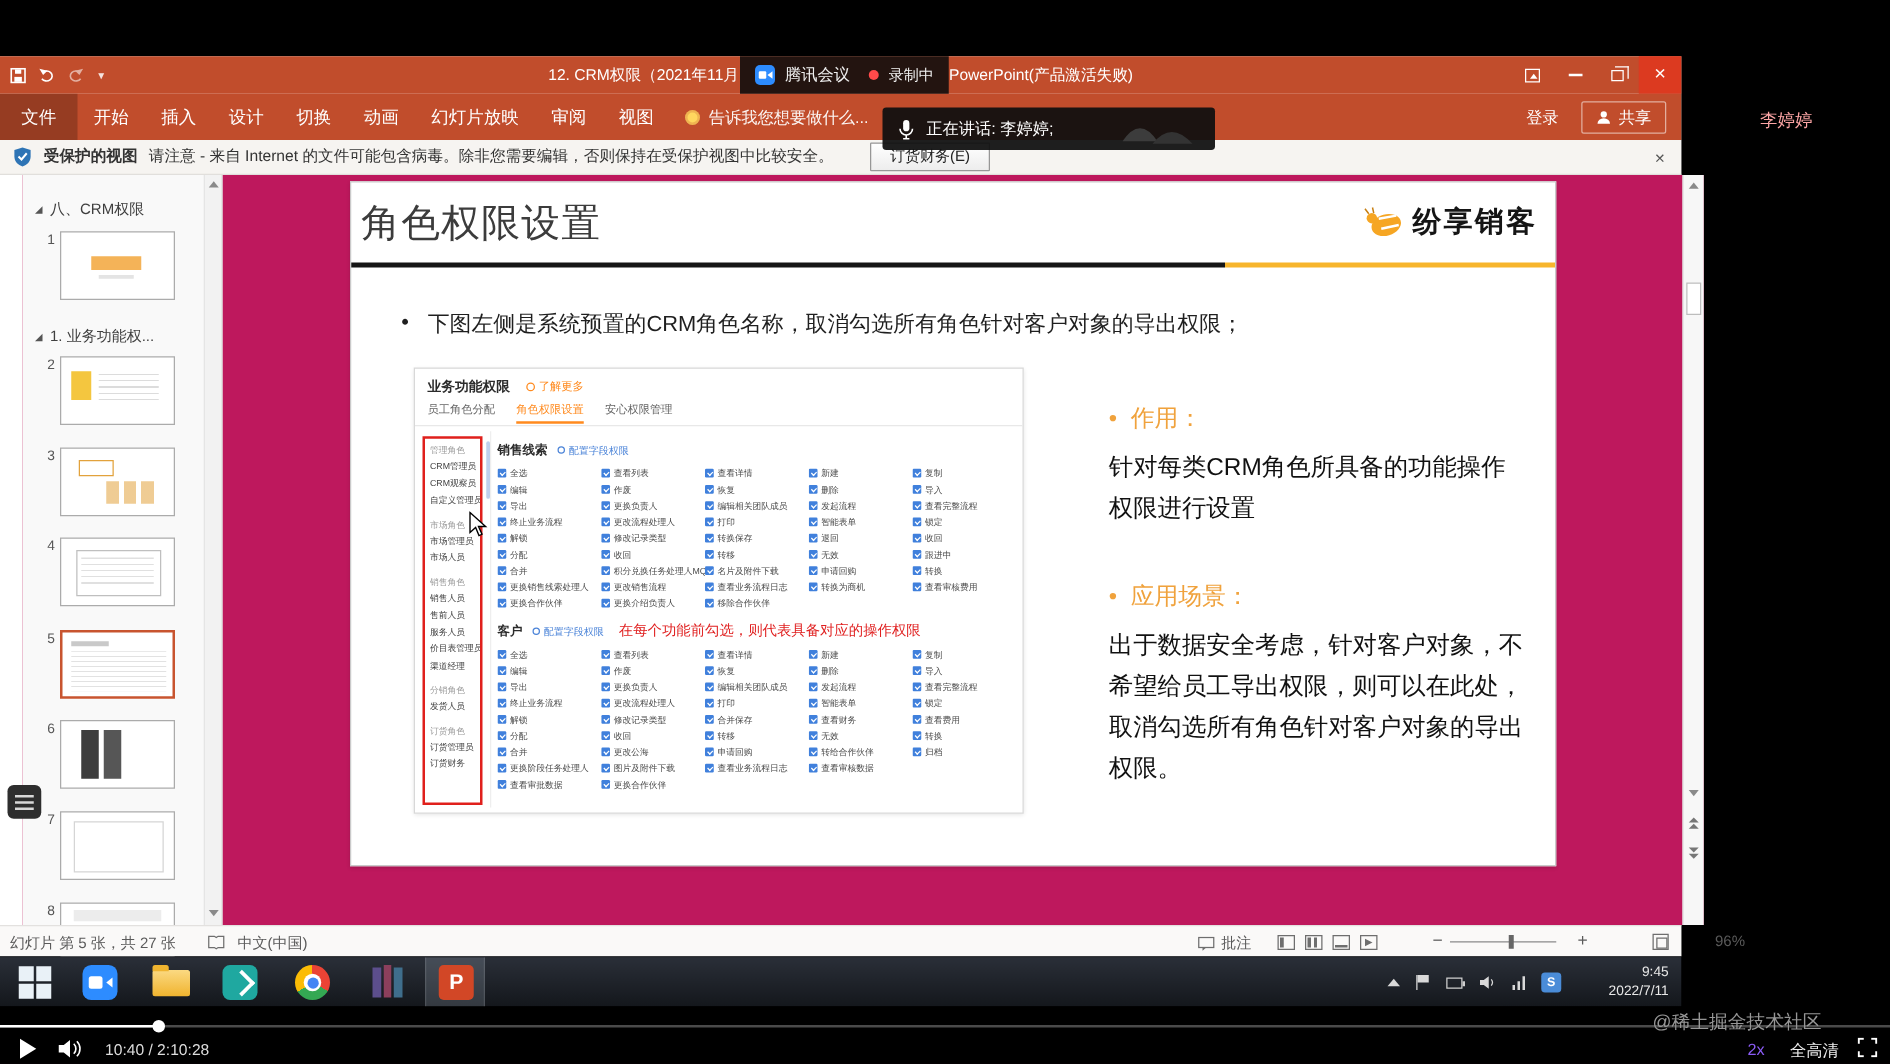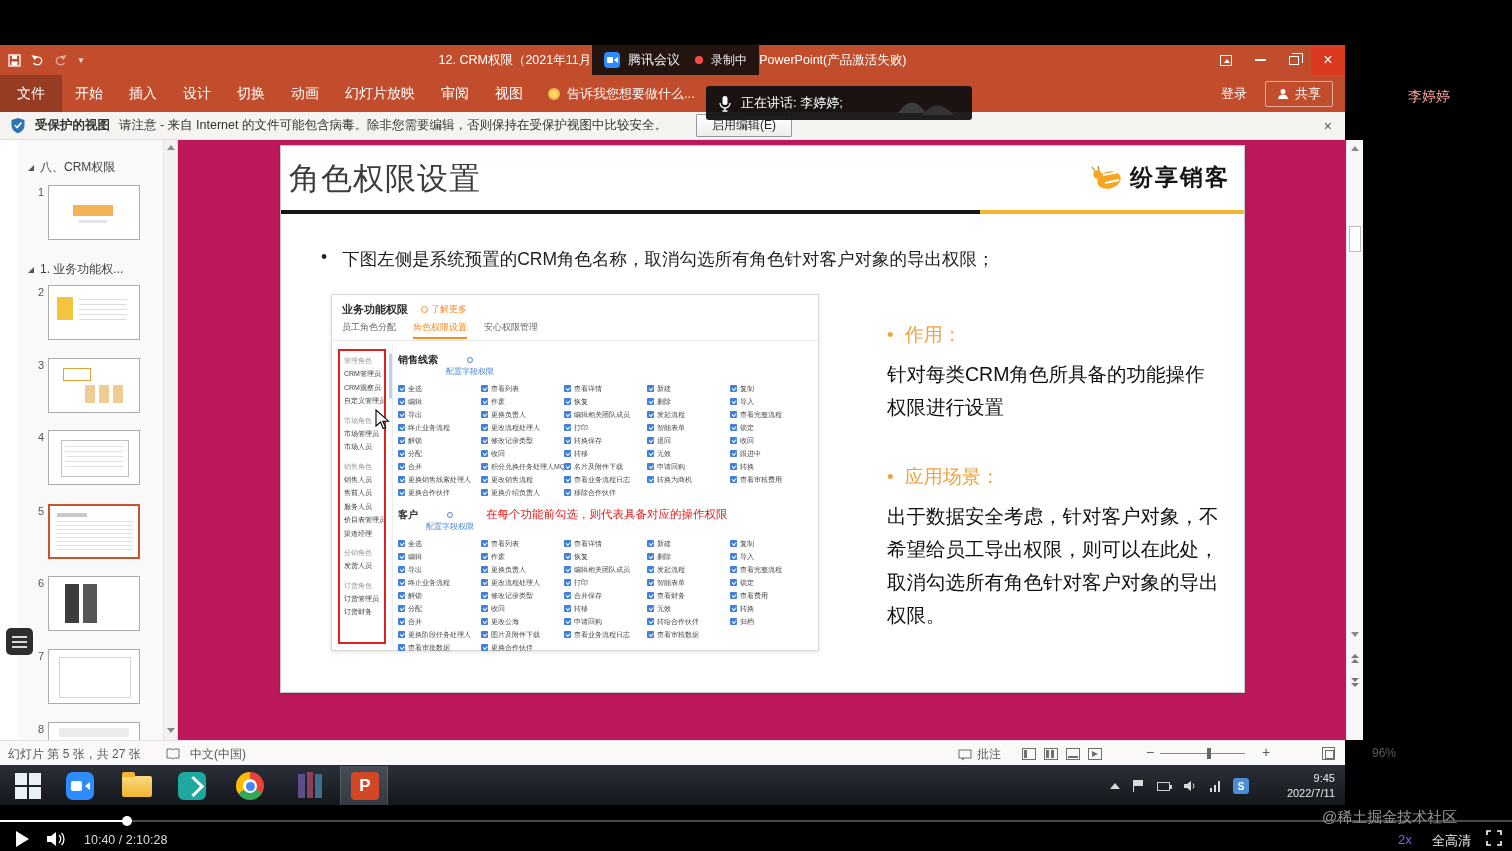--- a/index.html
+++ b/index.html
@@ -88,21 +88,21 @@
   #shot-body { position:absolute; left:0; top:46px; right:0; bottom:0; }
   #roleMenu { position:absolute; left:6px; top:8px; width:48px; bottom:6px; border:2px solid #E0201C; padding:3px 2px 0 4px; overflow:hidden; }
   .rg { font-size:7px; color:#9A9A9A; line-height:13px; margin-top:6px; white-space:nowrap; }
   .rg:first-child { margin-top:0; }
   .ri { font-size:7px; color:#3D3D3D; line-height:13.5px; white-space:nowrap; }
   #shot-vdiv { position:absolute; left:60px; top:4px; bottom:4px; width:1px; background:#EEE; }
   #menu-sb { position:absolute; left:57px; top:12px; width:3px; height:46px; background:#BFD0EE; border-radius:2px; }
   #gridwrap { position:absolute; left:66px; top:4px; right:5px; bottom:2px; }
   .gsec-head { display:flex; align-items:baseline; gap:8px; margin-top:8px; }
   .gsec-head b { font-size:10px; color:#2B2B2B; }
-  .blink { display:flex; align-items:center; gap:3px; font-size:8px; color:#4A83D8;flex-direction:column; }
+  .blink { display:flex; align-items:center; gap:3px; font-size:8px; color:#4A83D8; }
   .bdot2 { width:6px; height:6px; border:1.2px solid #4A83D8; border-radius:50%; }
   .red-note { font-size:11.5px; color:#E02020; margin-left:4px; white-space:nowrap; }
   .grid { display:grid; grid-template-columns:repeat(5,1fr); margin-top:5px; }
   .cell { height:13px; display:flex; align-items:center; gap:3px; overflow:hidden; }
   .cb { flex:0 0 auto; width:7px; height:7px; background:#4080DC; border-radius:1px; position:relative; }
   .cb::after { content:""; position:absolute; left:1.5px; top:1.5px; width:3px; height:1.5px; border-left:1px solid #fff; border-bottom:1px solid #fff; transform:rotate(-45deg); }
   .cl { font-size:7px; color:#4A4A4A; white-space:nowrap; }
   #cursor { position:absolute; left:94px; top:263px; }
 
   
@@ -274,21 +274,21 @@
     </span>
   </div>
 
   <div id="pvbar">
     <svg width="16" height="17">
         <path d="M8 1 L14.5 3 V8 C14.5 12.5 11.5 15 8 16.2 C4.5 15 1.5 12.5 1.5 8 V3 Z" fill="#2E74B5"></path>
         <path d="M4.8 8.2 L7.2 10.6 L11.4 5.6" stroke="#fff" stroke-width="1.6" fill="none"></path>
       </svg>
     <b>受保护的视图</b>
     <span>请注意 - 来自 Internet 的文件可能包含病毒。除非您需要编辑，否则保持在受保护视图中比较安全。</span>
-    <button id="pv-btn">启用编辑(E)</button>
+    <button id="pv-btn">订货财务(E)</button>
     <span id="pv-close">×</span>
   </div>
 
   <div id="main">
 
     <div id="panel">
       <div class="sec" style="top:19px">
         <span class="tri"></span>
         <span>八、CRM权限</span>
       </div>

